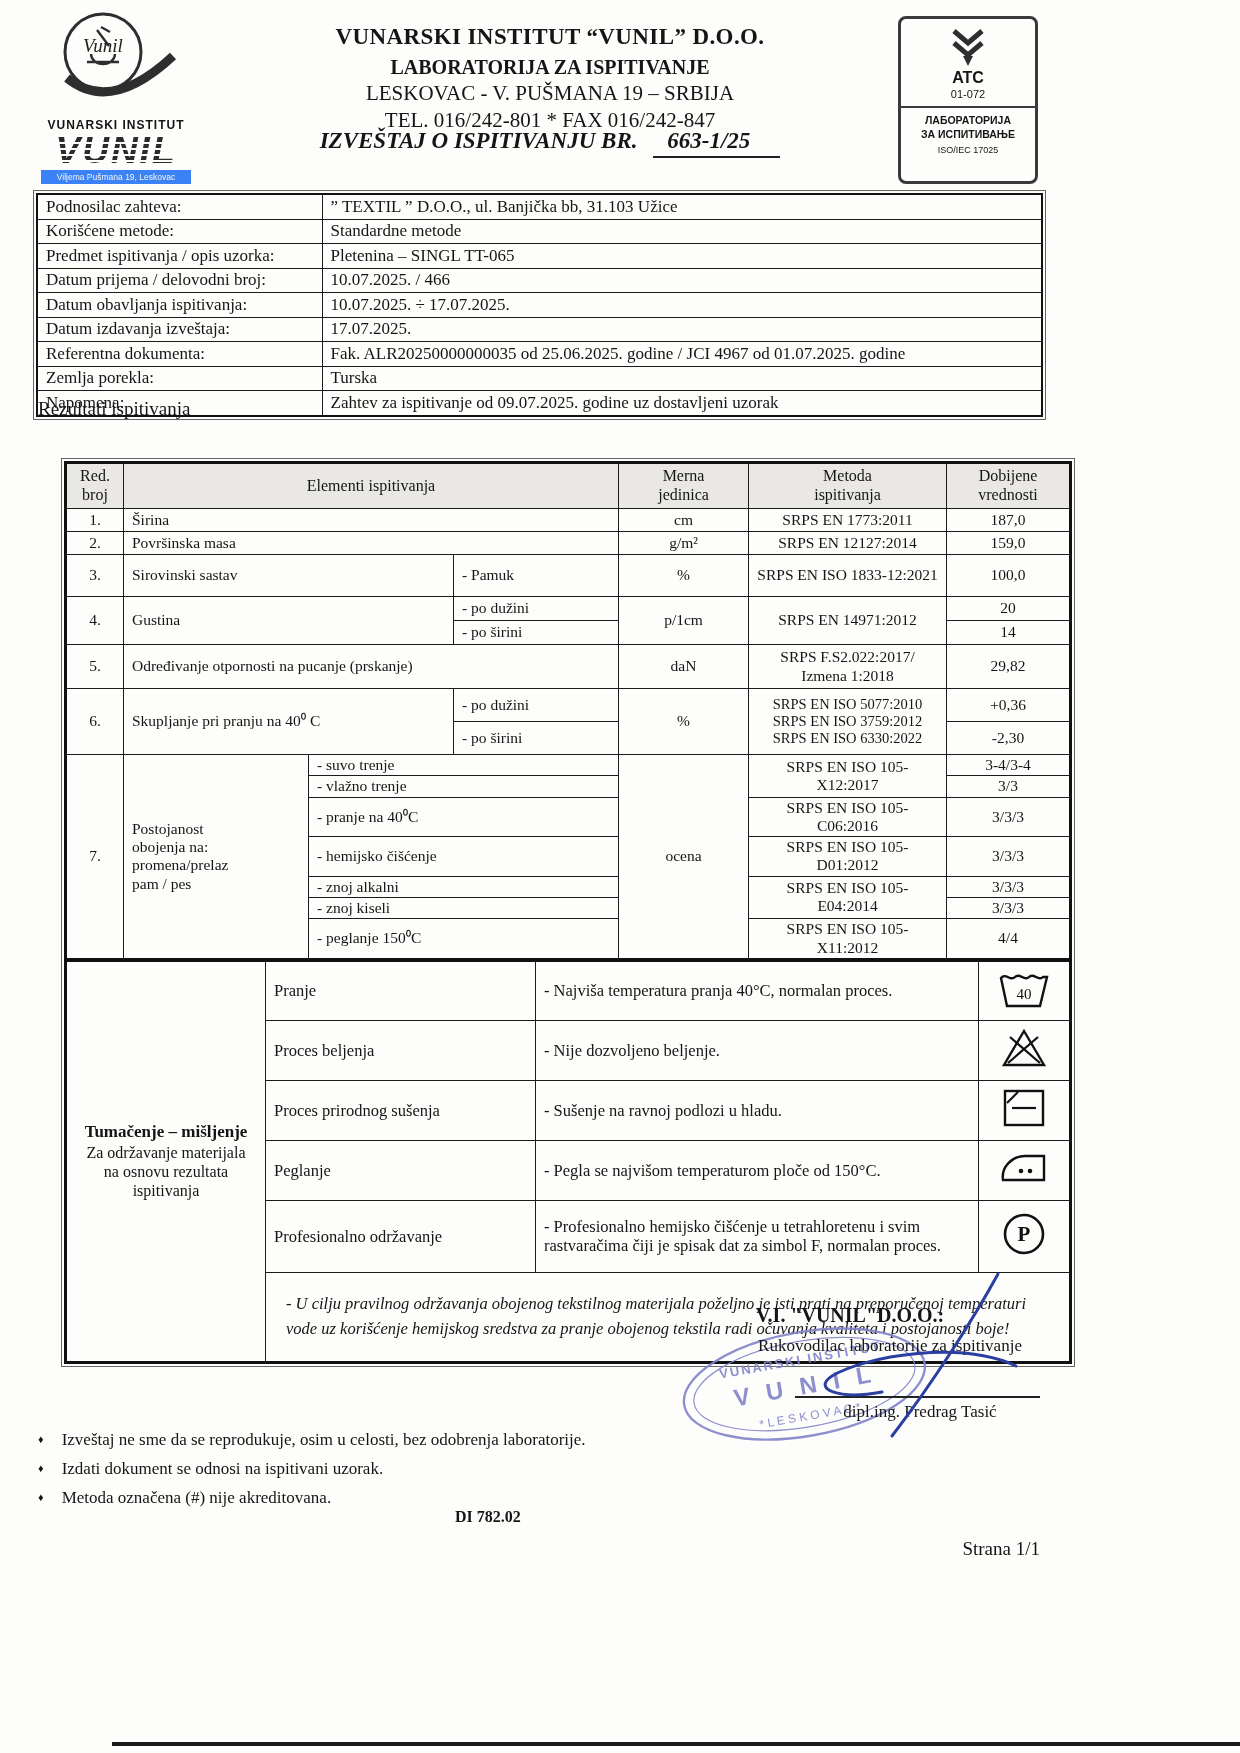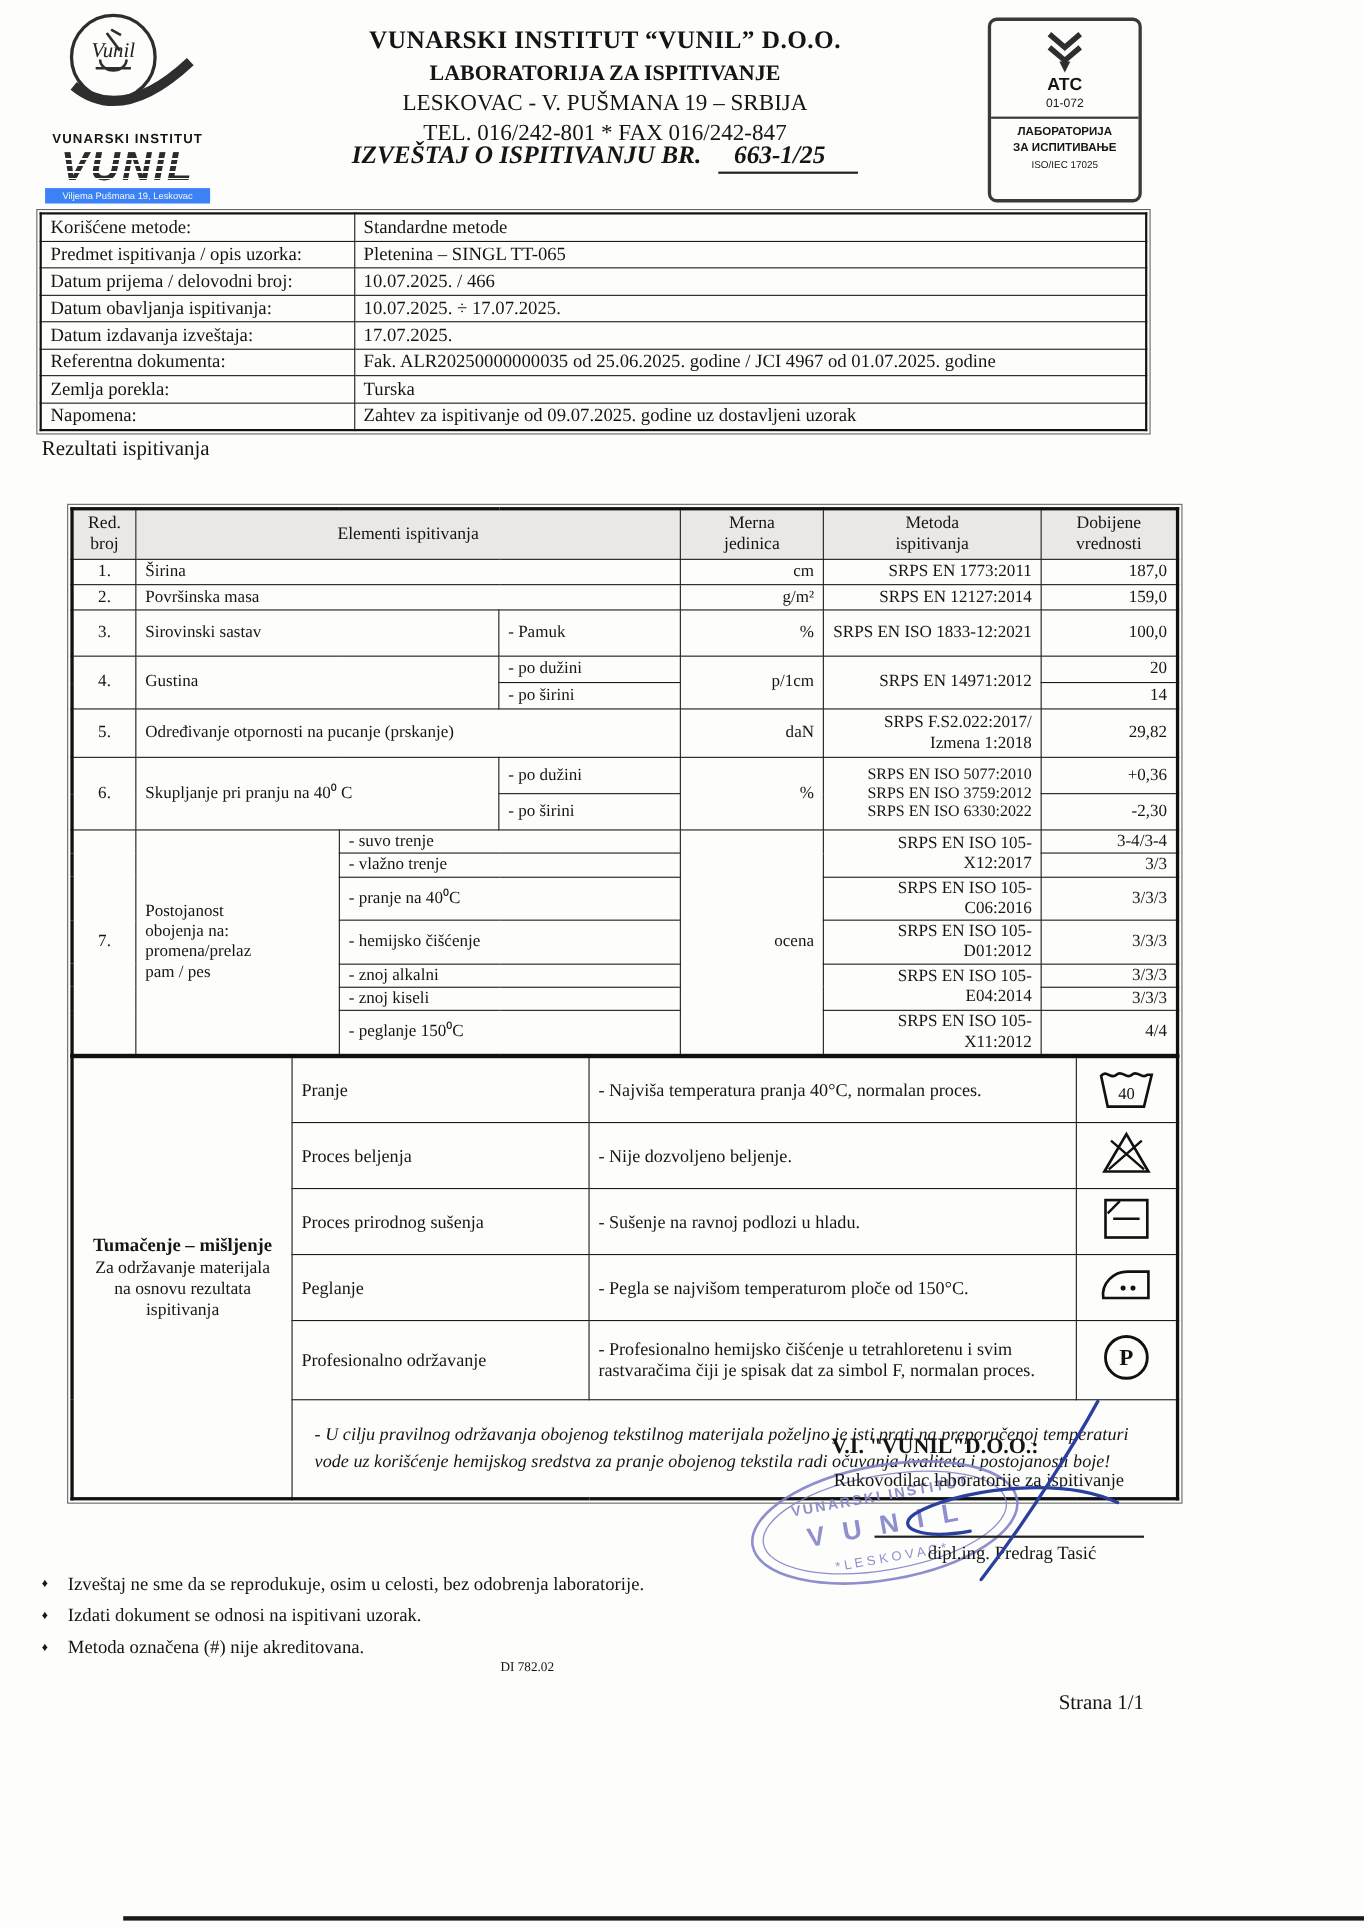--- a/index.html
+++ b/index.html
@@ -39,41 +39,41 @@
   
   table{border-collapse:collapse;table-layout:fixed;width:1005px;}
   td{border:1.6px solid #1b1b1b;padding:1px 8px;font-size:16px;line-height:1.18;overflow:hidden;}
   .tframe{border:1.5px solid #666;padding:2px;background:#fdfdfb;}
   .info-tbl td{height:21.5px;font-size:17px;}
   .info-tbl{border:2.5px solid #111;}
   .results-tbl{border:3px solid #111;}
   .results-tbl td{font-size:15.5px;}
   .results-tbl .hd{background:#e9e8e4;text-align:center;font-size:16px;}
   .results-tbl .num{text-align:center;}
-  .results-tbl .unit,.results-tbl .met,.results-tbl .val{text-align:right;}
+  .results-tbl .unit,.results-tbl .met,.results-tbl .val{text-align:center;}
   .care-tbl{border:3px solid #111;margin-top:-2px;}
   .care-tbl td{font-size:16.5px;}
   .care-left{text-align:center;vertical-align:middle;}
   .care-title{font-weight:bold;font-size:17px;}
   .care-sub{font-size:16px;margin-top:2px;}
   .sym{text-align:center;vertical-align:middle;}
   .note-cell{font-style:italic;font-size:17px;padding:14px 20px;line-height:1.5;}
 
   .heading{font-size:19px;}
 
   
   .sig-company{font-weight:bold;font-size:20px;}
   .sig-role{font-size:17px;}
   .sig-line{border-top:2px solid #222;}
   .sig-name{font-size:17px;}
   .stamp{transform:rotate(-10deg);opacity:.9;}
 
   .bullet-row{font-size:17px;margin-bottom:9px;}
   .bullet{font-size:11px;margin-right:18px;vertical-align:2px;}
-  .doc-code{font-weight:normal;font-size:12px;}
+  .doc-code{font-weight:bold;font-size:16px;}
   .page-label{font-size:19px;}
   .bottom-line{background:#1a1a1a;}
 </style>
 </head>
 <body>
 
 <div class="page">
 
   <div class="abs logo-block">
     <svg width="150" height="108" viewBox="0 0 150 108">
@@ -115,20 +115,24 @@
     <div class="atc-std">ISO/IEC 17025</div>
   </div>
 
   <div class="abs tframe" style="left:33px;top:190px;">
     <table class="info-tbl">
       <colgroup>
           <col style="width:285px">
           <col style="width:720px">
         </colgroup>
       <tbody>
+          <tr>
+            <td>Podnosilac zahteva:</td>
+            <td>” TEXTIL ” D.O.O., ul. Banjička bb, 31.103 Užice</td>
+          </tr>
       <tr>
             <td>Korišćene metode:</td>
             <td>Standardne metode</td>
           </tr>
       <tr>
             <td>Predmet ispitivanja / opis uzorka:</td>
             <td>Pletenina – SINGL TT-065</td>
           </tr>
       <tr>
             <td>Datum prijema / delovodni broj:</td>

